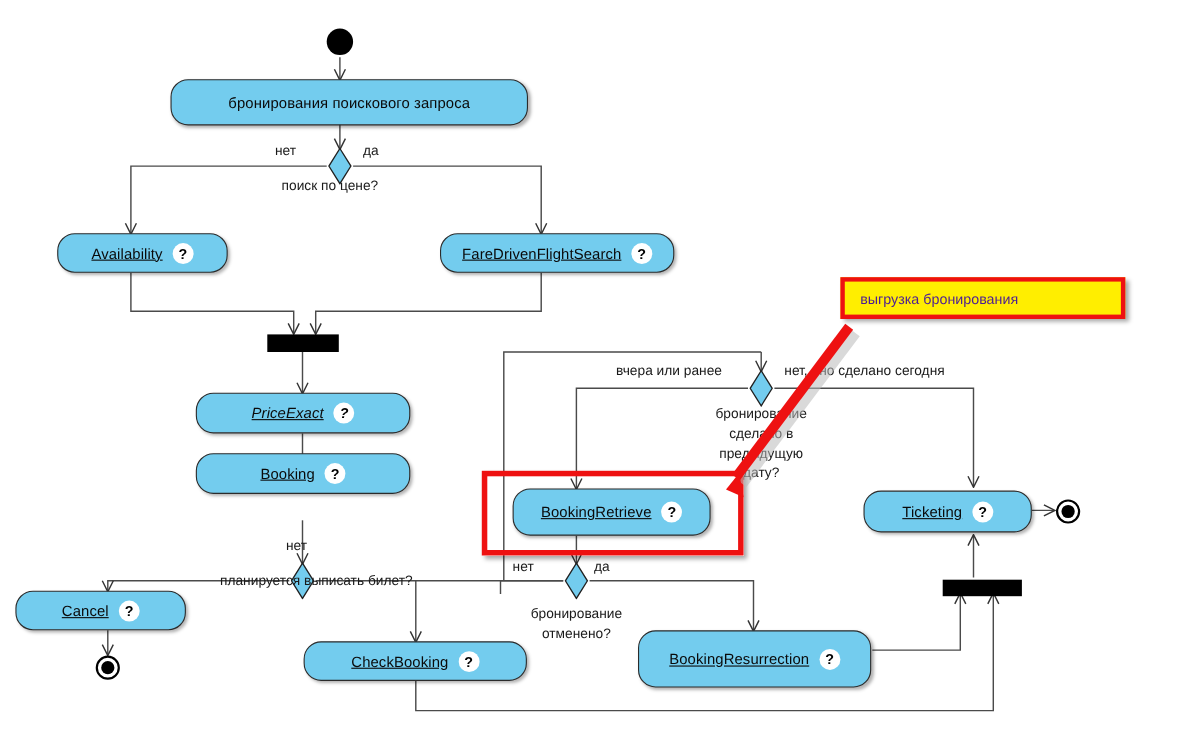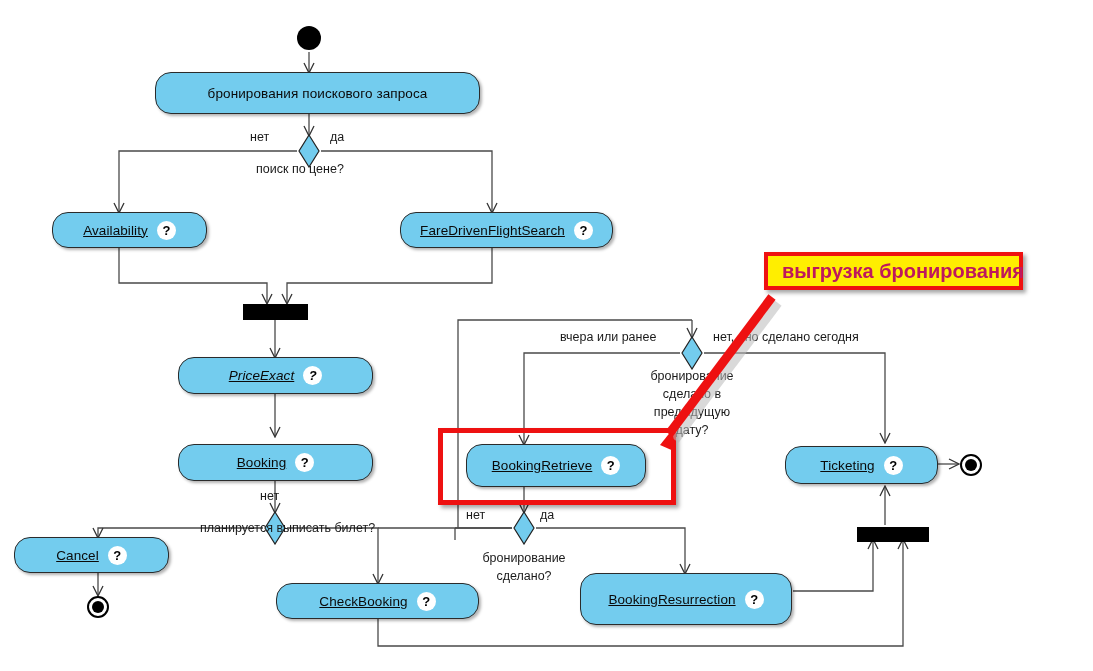--- a/index.html
+++ b/index.html
@@ -124,23 +124,23 @@
     background: #ffee00;
     border: 4px solid #ee1111;
     box-sizing: border-box;
     display: flex;
     align-items: center;
     padding: 0 14px;
     box-shadow: 3px 3px 4px rgba(0,0,0,0.35);
     z-index: 9;
   }
   .callout .ctext {
-    font-size: 20px;
-    font-weight: bold;
-    color: #be185d;
+    font-size: 13px;
+    font-weight: normal;
+    color: #4c1d95;
     white-space: nowrap;
   }
 </style>
 </head>
 <body>
 
 <div id="canvas">
 
   <svg id="wires" viewBox="0 0 1093 671" xmlns="http://www.w3.org/2000/svg">
     <defs>
@@ -225,21 +225,21 @@
     <span class="hint">?</span>
   </div>
 
   <div class="bar" style="left:243px; top:304px; width:65px; height:16px;"></div>
 
   <div class="act" style="left:178px; top:357px; width:195px; height:37px;font-style:italic;">
     <span class="lbl">PriceExact</span>
     <span class="hint">?</span>
   </div>
 
-  <div class="act" style="left:178px; top:444px; width:195px; height:37px;">
+  <div class="act" style="left:178px; top:412px; width:195px; height:37px;">
     <span class="lbl">Booking</span>
     <span class="hint">?</span>
   </div>
 
   <svg class="diamond" style="left:264px; top:511px;" viewBox="0 0 22 34">
     <polygon points="11,1 21,17 11,33 1,17" fill="#73ccee" stroke="#222" stroke-width="1.2"></polygon>
   </svg>
   <div class="elabel" style="left:260px; top:489px;">нет</div>
   <div class="elabel" style="left:200px; top:521px;">планируется выписать билет?</div>
 
@@ -273,21 +273,21 @@
   </div>
 
   <div class="final" style="left:960px; top:454px;"></div>
 
   <svg class="diamond" style="left:513px; top:511px;" viewBox="0 0 22 34">
     <polygon points="11,1 21,17 11,33 1,17" fill="#73ccee" stroke="#222" stroke-width="1.2"></polygon>
   </svg>
   <div class="elabel" style="left:466px; top:508px;">нет</div>
   <div class="elabel" style="left:540px; top:508px;">да</div>
   <div class="elabel" style="left:474px; top:551px; width:100px; text-align:center;">бронирование</div>
-  <div class="elabel" style="left:474px; top:569px; width:100px; text-align:center;">сделано?</div>
+  <div class="elabel" style="left:474px; top:569px; width:100px; text-align:center;">отменено?</div>
 
   <div class="act" style="left:276px; top:583px; width:203px; height:36px;">
     <span class="lbl">CheckBooking</span>
     <span class="hint">?</span>
   </div>
 
   <div class="act" style="left:580px; top:573px; width:212px; height:52px;">
     <span class="lbl">BookingResurrection</span>
     <span class="hint">?</span>
   </div>

